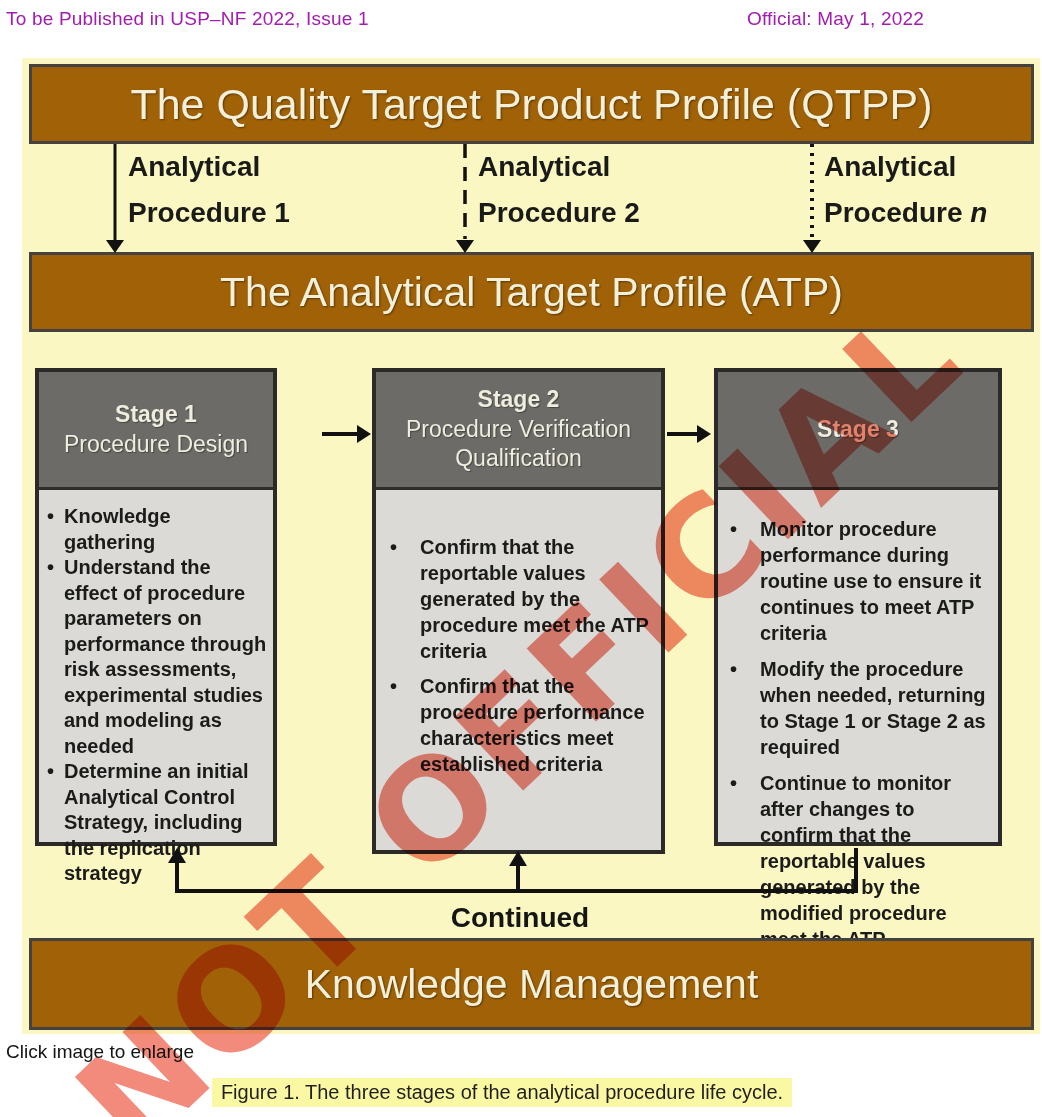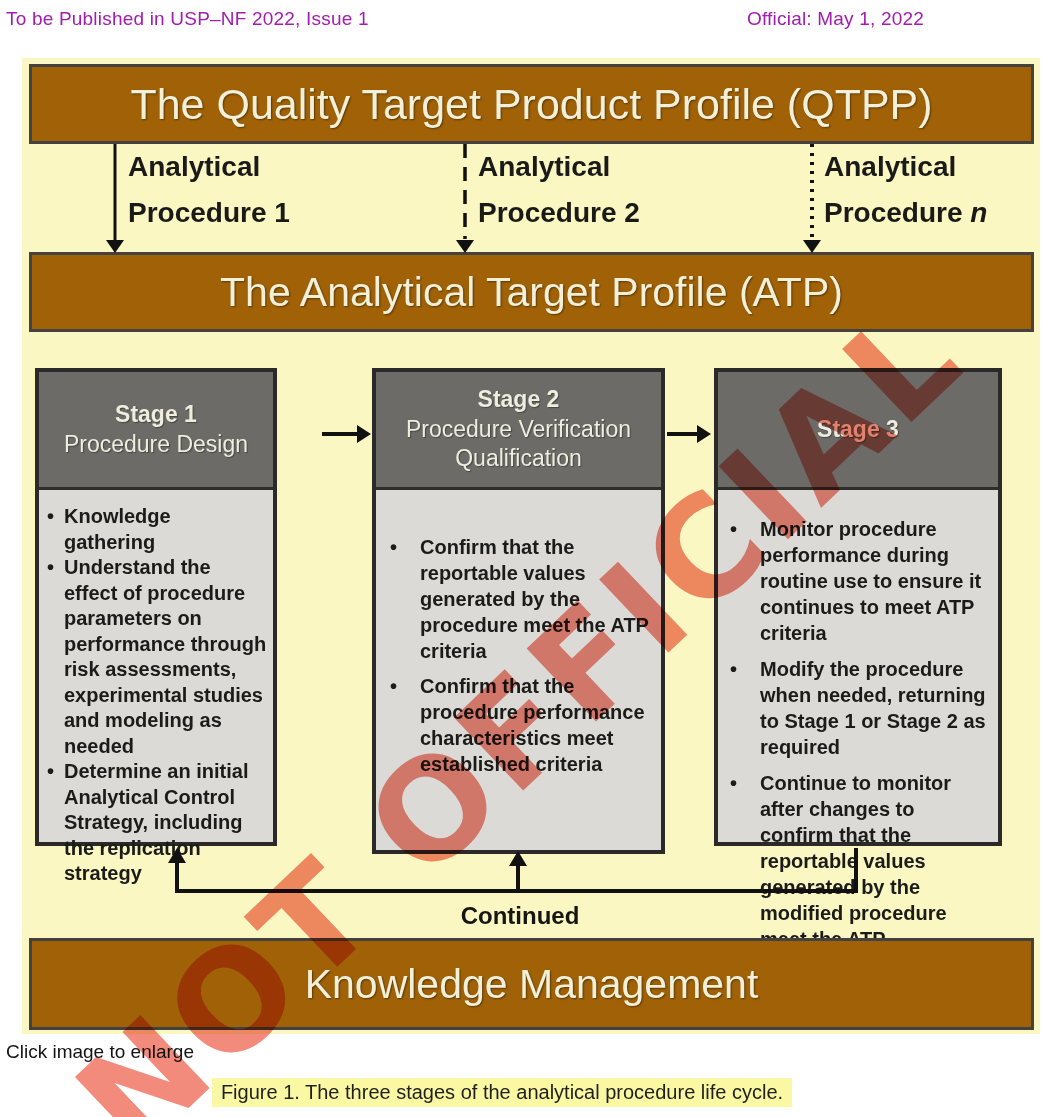--- a/index.html
+++ b/index.html
@@ -52,21 +52,21 @@
   .stage-body li::before { content:"\2022"; position:absolute; left:0; }
   .s1 .stage-body { padding:14px 6px 6px 8px; font-size:20px; line-height:25.5px; }
   .s1 .stage-body li { padding-left:17px; }
   .s2 .stage-body { padding:44px 10px 6px 14px; font-size:20px; line-height:26px; }
   .s2 .stage-body li { padding-left:30px; margin-bottom:9px; }
   .s3 .stage-body { padding:26px 8px 6px 12px; font-size:20px; line-height:26px; }
   .s3 .stage-body li { padding-left:30px; margin-bottom:10px; }
 
   .continued {
     position:absolute; left:398px; top:844px; width:200px; text-align:center;
-    font-size:24px; font-weight:600; color:#151513;
+    font-size:28px; font-weight:600; color:#151513;
   }
 
   .arrows { position:absolute; left:0; top:0; width:1042px; height:1117px; pointer-events:none; z-index:5; }
 
   .watermark {
     position:absolute; left:520px; top:728px;
     transform:translate(-50%,-50%) rotate(-43.5deg);
     font-family:"DejaVu Sans", sans-serif;
     font-size:138px; font-weight:bold; letter-spacing:6px; white-space:nowrap;
     color:#ee6a57; opacity:0.78; mix-blend-mode:multiply;

